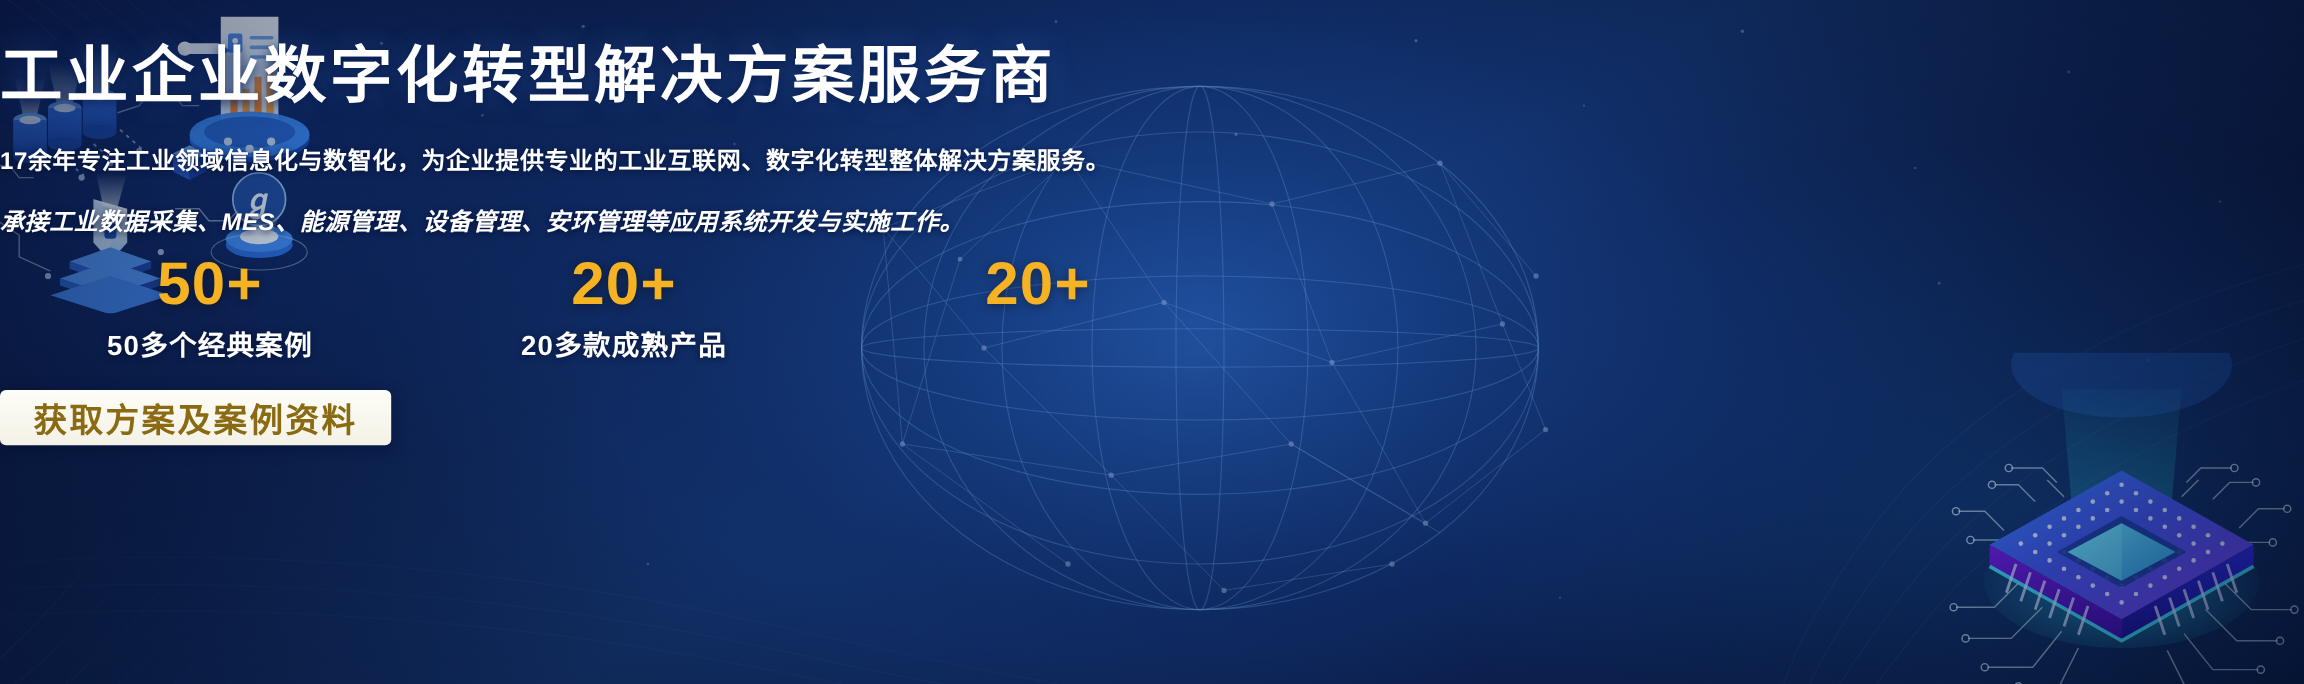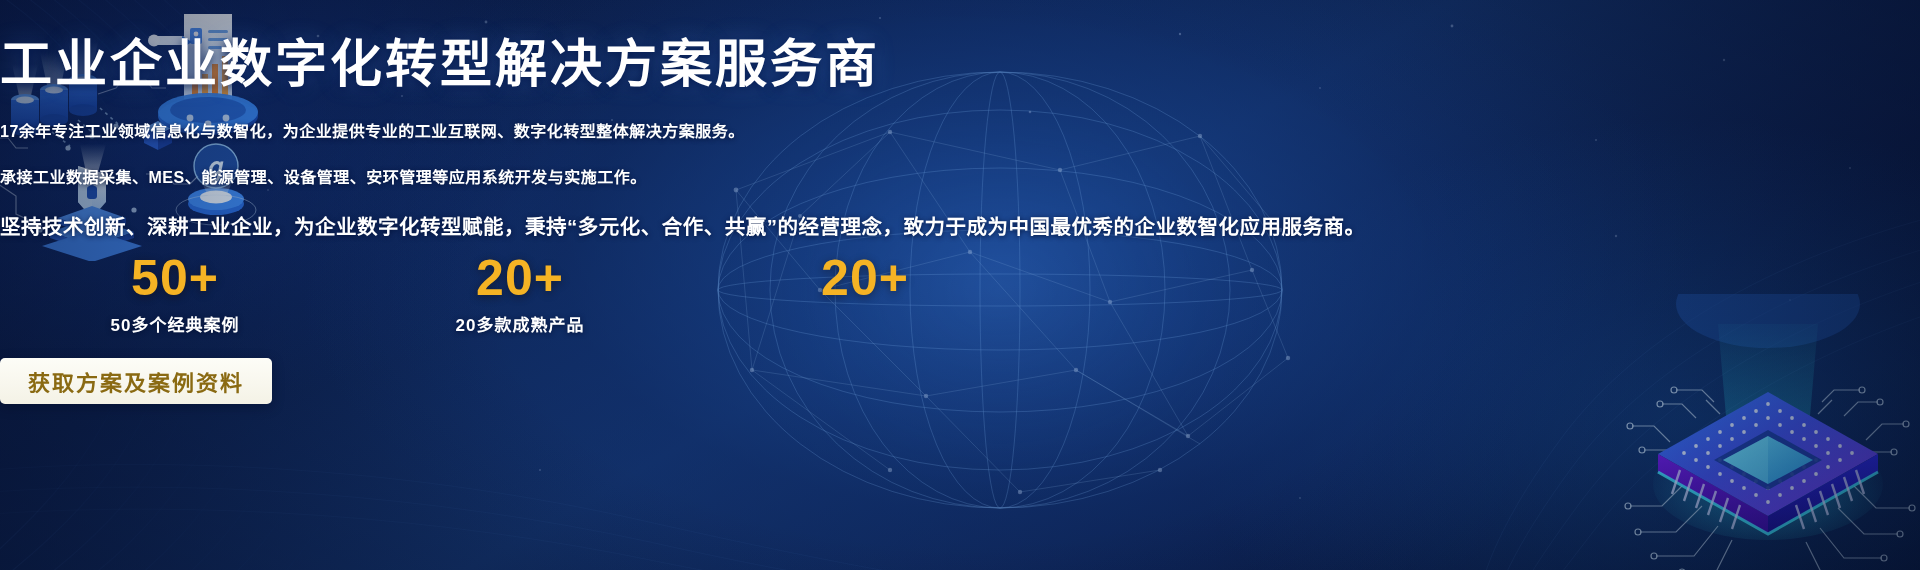--- a/index.html
+++ b/index.html
@@ -52,56 +52,56 @@
 
   .headline{
     margin-top:38px;
     font-size:52px; font-weight:700; letter-spacing:3px; color:#ffffff;
     text-shadow:0 2px 10px rgba(0,20,70,.85), 0 0 22px rgba(90,160,255,.30);
     line-height:1;
     white-space:nowrap;
   }
 
   .sub{
-    color:#ffffff; font-weight:700; font-size:16px; letter-spacing:.5px;
+    color:#ffffff; font-weight:700; font-size:20px; letter-spacing:.5px;
     text-shadow:0 1px 5px rgba(0,16,54,.9);
     white-space:nowrap;
   }
   .sub1{ margin-top:28px; }
-  .sub2{ margin-top:22px; }
+  .sub2{ margin-top:22px;font-style:italic; }
   .sub3{ margin-top:22px; font-size:20.5px; }
 
   
   .stats{
     margin-top:12px;
     width:1040px;
     display:flex; justify-content:space-between; align-items:flex-start;
     padding:0 10px;
   }
   .stat{ width:330px; text-align:center; }
   .stat-num{
     font-size:50px; font-weight:700; color:#f5b324; line-height:1.05;
     text-shadow:0 2px 8px rgba(20,10,0,.45);
     letter-spacing:1px;
   }
   .stat-label{
     margin-top:6px;
-    font-size:17px; font-weight:700; color:#ffffff; letter-spacing:1px;
+    font-size:23px; font-weight:700; color:#ffffff; letter-spacing:1px;
     text-shadow:0 1px 5px rgba(0,14,48,.85);
   }
 
   
   .cta{
     margin-top:22px;
     display:inline-flex; align-items:center; justify-content:center;
     height:46px; padding:0 28px;
     background:linear-gradient(180deg,#fdfdf7 0%, #f4f2e6 100%);
     border-radius:5px;
     color:#8a6a12;
-    font-size:22px; font-weight:700; letter-spacing:2px;
+    font-size:28px; font-weight:700; letter-spacing:2px;
     box-shadow:0 3px 12px rgba(0,10,40,.45);
     cursor:pointer;
     border:none;
     font-family:Liberation Sans, sans-serif;
   }
 </style>
 </head>
 <body>
 
 <div class="banner">
@@ -510,21 +510,20 @@
   </svg>
 
   <div class="vignette"></div>
 
   <div class="content">
 
     <h1 class="headline">工业企业数字化转型解决方案服务商</h1>
 
     <p class="sub sub1">17余年专注工业领域信息化与数智化，为企业提供专业的工业互联网、数字化转型整体解决方案服务。</p>
     <p class="sub sub2">承接工业数据采集、MES、能源管理、设备管理、安环管理等应用系统开发与实施工作。</p>
-    <p class="sub sub3">坚持技术创新、深耕工业企业，为企业数字化转型赋能，秉持“多元化、合作、共赢”的经营理念，致力于成为中国最优秀的企业数智化应用服务商。</p>
 
     <div class="stats">
       <div class="stat">
         <div class="stat-num">50+</div>
         <div class="stat-label">50多个经典案例</div>
       </div>
       <div class="stat">
         <div class="stat-num">20+</div>
         <div class="stat-label">20多款成熟产品</div>
       </div>

